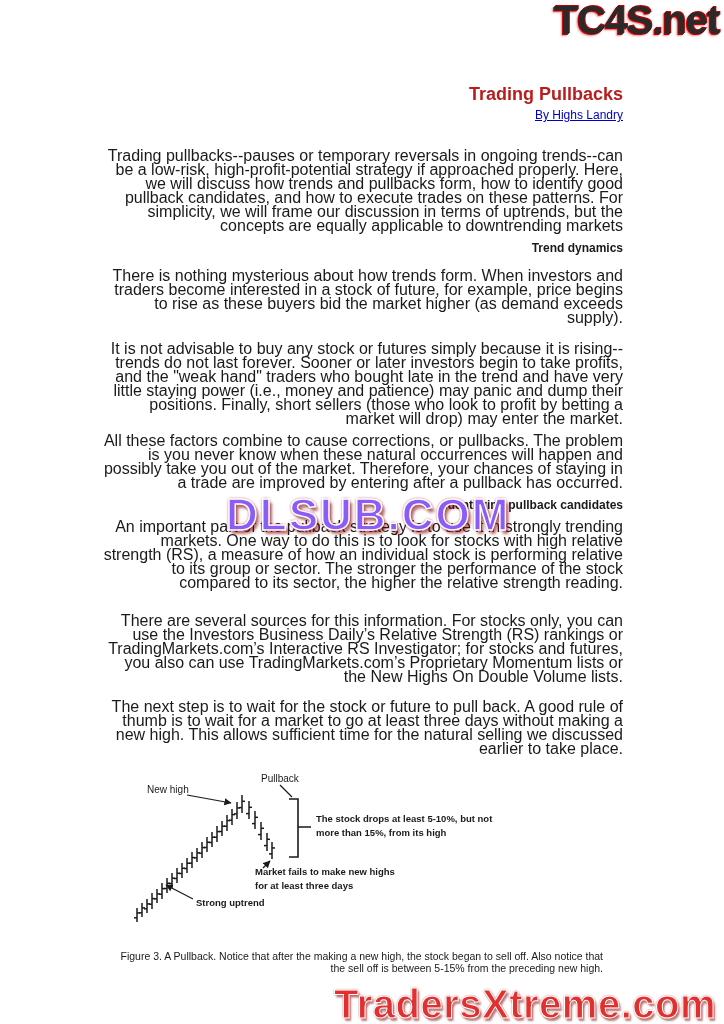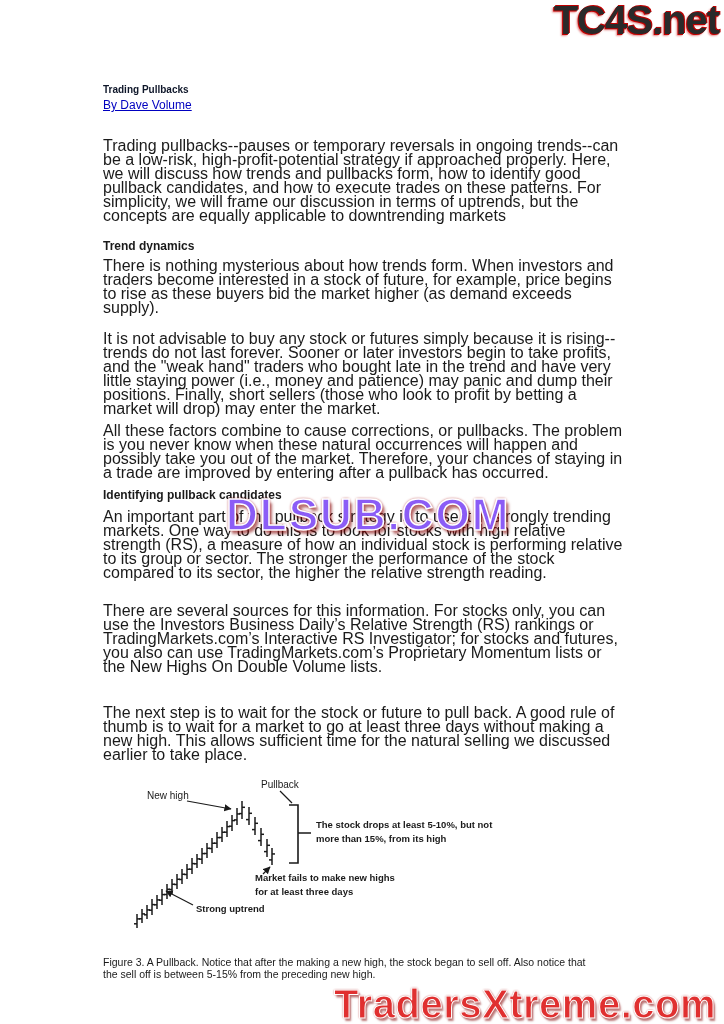--- a/index.html
+++ b/index.html
@@ -2,34 +2,34 @@
 <html><head>
 <meta charset="utf-8">
 <style>
   * { margin:0; padding:0; box-sizing:border-box; }
   html,body { background:#ffffff; }
   body {
     width:724px; height:1024px;
     font-family:"Liberation Sans", sans-serif;
     color:#1a1a1a;
   }
-  .page { position:relative; width:724px; height:1024px; background:#fff; overflow:hidden; }
+  .page { position:relative; width:724px; height:1024px; background:#fff; overflow:hidden;text-align:right; }
 
   
   .logo-top {
     position:absolute; top:-2px; right:5px;
     font-size:40px; font-weight:bold; letter-spacing:-1px;
     color:#2a2a2a;
     text-shadow:-1px 1px 0 #c00000, 1px -1px 0 #c00000, -2px 2px 2px rgba(200,0,0,.45);
     white-space:nowrap;
   }
 
   
   .content { position:absolute; left:103px; top:84px; width:520px; }
-  .title { font-size:10px; font-weight:bold; color:#0f172a; }
+  .title { font-size:18px; font-weight:bold; color:#b91c1c; }
   .byline {
     display:inline-block; margin-top:3px;
     font-size:12px; color:#0000c0; text-decoration:underline; cursor:pointer;
   }
   .para { font-size:16px; line-height:14px; }
   .heading { font-size:12px; line-height:14px; font-weight:bold; }
   .caption { font-size:10.5px; line-height:11.5px; width:500px; }
 
   
   .figure { margin-top:16px; }
@@ -59,35 +59,35 @@
 </style>
 </head>
 <body>
 
 <div class="page">
 
   <div class="logo-top">TC4S.net</div>
 
   <div class="content">
     <div class="title">Trading Pullbacks</div>
-    <a class="byline">By Dave Volume</a>
+    <a class="byline">By Highs Landry</a>
 
     <p class="para" style="margin-top:26px">Trading pullbacks--pauses or temporary reversals in ongoing trends--can be a low-risk, high-profit-potential strategy if approached properly. Here, we will discuss how trends and pullbacks form, how to identify good pullback candidates, and how to execute trades on these patterns. For simplicity, we will frame our discussion in terms of uptrends, but the concepts are equally applicable to downtrending markets</p>
 
-    <div class="heading" style="margin-top:16px">Trend dynamics</div>
-
-    <p class="para" style="margin-top:6px">There is nothing mysterious about how trends form. When investors and traders become interested in a stock of future, for example, price begins to rise as these buyers bid the market higher (as demand exceeds supply).</p>
+    <div class="heading" style="margin-top:8px">Trend dynamics</div>
+
+    <p class="para" style="margin-top:14px">There is nothing mysterious about how trends form. When investors and traders become interested in a stock of future, for example, price begins to rise as these buyers bid the market higher (as demand exceeds supply).</p>
     <p class="para" style="margin-top:17px">It is not advisable to buy any stock or futures simply because it is rising--trends do not last forever. Sooner or later investors begin to take profits, and the "weak hand" traders who bought late in the trend and have very little staying power (i.e., money and patience) may panic and dump their positions. Finally, short sellers (those who look to profit by betting a market will drop) may enter the market.</p>
     <p class="para" style="margin-top:8px">All these factors combine to cause corrections, or pullbacks. The problem is you never know when these natural occurrences will happen and possibly take you out of the market. Therefore, your chances of staying in a trade are improved by entering after a pullback has occurred.</p>
 
     <div class="heading" style="margin-top:8px">Identifying pullback candidates</div>
 
     <p class="para" style="margin-top:8px">An important part of the pullback strategy is to use it in strongly trending markets. One way to do this is to look for stocks with high relative strength (RS), a measure of how an individual stock is performing relative to its group or sector. The stronger the performance of the stock compared to its sector, the higher the relative strength reading.</p>
     <p class="para" style="margin-top:24px">There are several sources for this information. For stocks only, you can use the Investors Business Daily’s Relative Strength (RS) rankings or TradingMarkets.com’s Interactive RS Investigator; for stocks and futures, you also can use TradingMarkets.com’s Proprietary Momentum lists or the New Highs On Double Volume lists.</p>
-    <p class="para" style="margin-top:32px">The next step is to wait for the stock or future to pull back. A good rule of thumb is to wait for a market to go at least three days without making a new high. This allows sufficient time for the natural selling we discussed earlier to take place.</p>
+    <p class="para" style="margin-top:16px">The next step is to wait for the stock or future to pull back. A good rule of thumb is to wait for a market to go at least three days without making a new high. This allows sufficient time for the natural selling we discussed earlier to take place.</p>
 
     <div class="figure">
       <svg class="chart" width="520" height="165" viewBox="0 0 520 165">
         <defs>
           <marker id="ah" markerWidth="7" markerHeight="7" refX="5.5" refY="3" orient="auto">
             <path d="M0,0 L6,3 L0,6 Z" fill="#1a1a1a"></path>
           </marker>
         </defs>
 
         <g>

